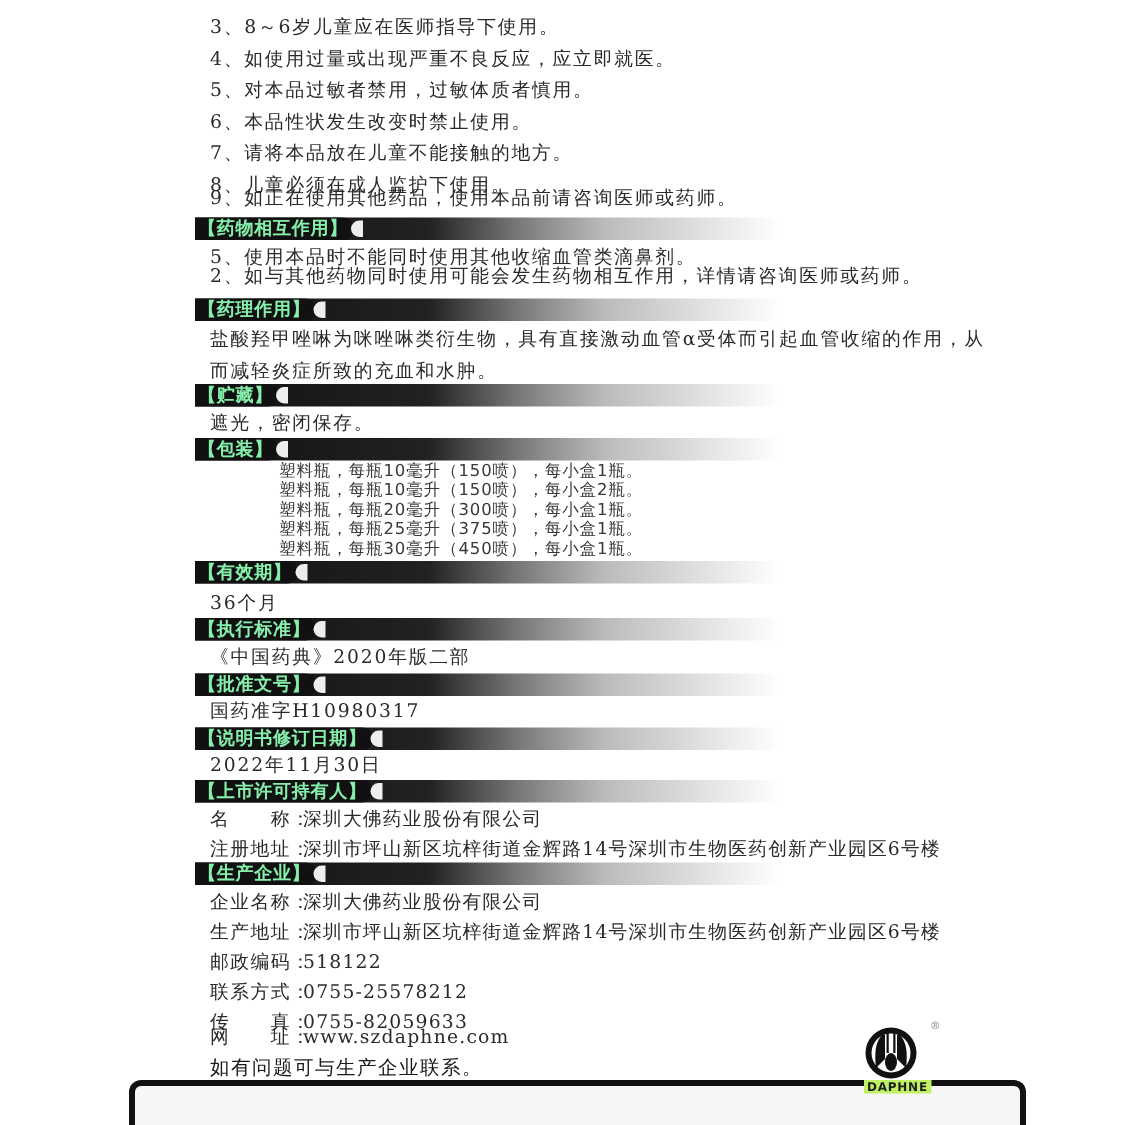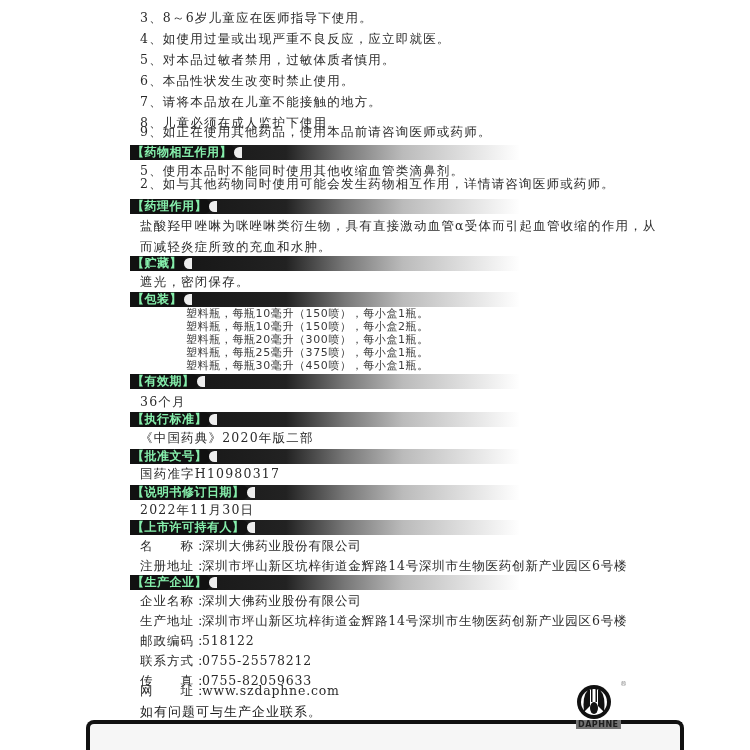--- a/index.html
+++ b/index.html
@@ -31,21 +31,21 @@
   .kv { position:absolute; left:140px; font-size:12.5px; line-height:16px; white-space:nowrap; color:#2a2a2a; }
   .kv .k { display:inline-block; width:62px; letter-spacing:1px; }
   .kv .v { letter-spacing:0.8px; }
   .closing { position:absolute; left:140px; top:703px; font-size:13px; font-weight:normal; letter-spacing:1px; color:#1a1a1a; }
   .frame {
     position:absolute; left:86px; top:720px; width:590px; height:40px;
     border-top:4px solid #111; border-left:4px solid #111; border-right:4px solid #111;
     border-radius:8px 8px 0 0; background:#f6f6f6;
   }
   .logo { position:absolute; left:574px; top:682px; width:44px; height:46px; }
-  .logo-text { position:absolute; left:576px; top:720px; font-family:"DejaVu Sans", sans-serif; font-size:8px; font-weight:bold; letter-spacing:0.5px; background:#737373; padding:0 2px; }
+  .logo-text { position:absolute; left:576px; top:720px; font-family:"DejaVu Sans", sans-serif; font-size:8px; font-weight:bold; letter-spacing:0.5px; background:#bef264; padding:0 2px; }
   .reg { position:absolute; left:620px; top:680px; font-size:7px; color:#888; }
 </style>
 </head>
 <body>
 
 <div class="line" style="top:10px">3、8～6岁儿童应在医师指导下使用。</div>
 <div class="line" style="top:31px">4、如使用过量或出现严重不良反应，应立即就医。</div>
 <div class="line" style="top:52px">5、对本品过敏者禁用，过敏体质者慎用。</div>
 <div class="line" style="top:73px">6、本品性状发生改变时禁止使用。</div>
 <div class="line" style="top:94px">7、请将本品放在儿童不能接触的地方。</div>

